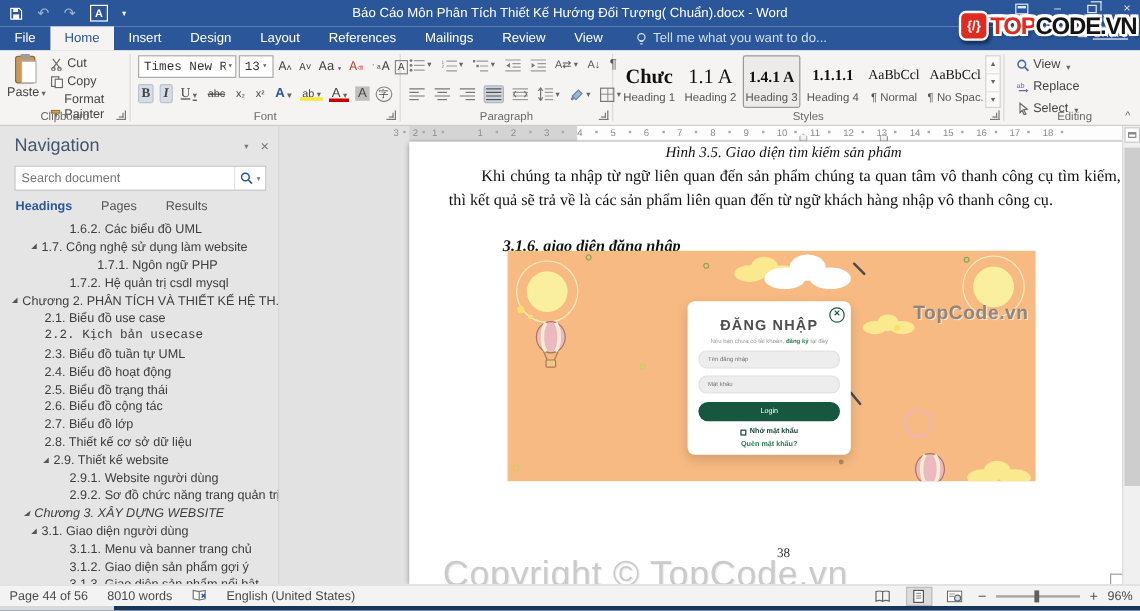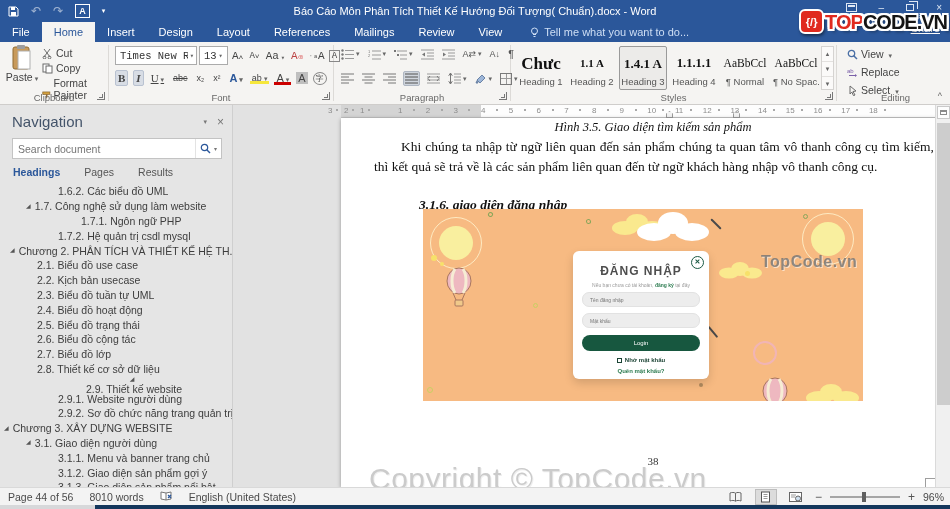--- a/index.html
+++ b/index.html
@@ -377,21 +377,21 @@
     </div>
     <div class="gsep"></div>
 
     <div class="rgroup g-styles">
       <div class="stylecards" id="stylecards">
           <div class="style-card">
             <div class="sample" style="font-size: 17px; font-weight: bold;">Chưc</div>
             <div class="sname">Heading 1</div>
           </div>
           <div class="style-card">
-            <div class="sample" style="font-size: 11px; font-weight: bold;">1.1 A</div>
+            <div class="sample" style="font-size: 17px; font-weight: normal;">1.1 A</div>
             <div class="sname">Heading 2</div>
           </div>
           <div class="style-card selected">
             <div class="sample" style="font-size: 13px; font-weight: bold;">1.4.1 A</div>
             <div class="sname">Heading 3</div>
           </div>
           <div class="style-card">
             <div class="sample" style="font-size: 12.5px; font-weight: bold;">1.1.1.1</div>
             <div class="sname">Heading 4</div>
           </div>
@@ -483,52 +483,52 @@
           <div class="nav-item" style="padding-left: 58px;">
             <span>1.7.2. Hệ quản trị csdl mysql</span>
           </div>
           <div class="nav-item" style="padding-left: 10px;">
             <span class="arrow">◢</span>
             <span>Chương 2. PHÂN TÍCH VÀ THIẾT KẾ HỆ TH...</span>
           </div>
           <div class="nav-item" style="padding-left: 37px;">
             <span>2.1. Biểu đồ use case</span>
           </div>
-          <div class="nav-item" style="padding-left: 37px;">
+          <div class="nav-item" style="padding-left: 37px; font-family: Liberation Mono, monospace;">
             <span>2.2. Kịch bản usecase</span>
           </div>
           <div class="nav-item" style="padding-left: 37px;">
             <span>2.3. Biểu đồ tuần tự UML</span>
           </div>
           <div class="nav-item" style="padding-left: 37px;">
             <span>2.4. Biểu đồ hoạt động</span>
           </div>
           <div class="nav-item" style="padding-left: 37px;">
             <span>2.5. Biểu đồ trạng thái</span>
           </div>
           <div class="nav-item" style="padding-left: 37px;">
             <span>2.6. Biểu đồ cộng tác</span>
           </div>
           <div class="nav-item" style="padding-left: 37px;">
             <span>2.7. Biểu đồ lớp</span>
           </div>
           <div class="nav-item" style="padding-left: 37px;">
             <span>2.8. Thiết kế cơ sở dữ liệu</span>
           </div>
-          <div class="nav-item" style="padding-left: 36px; flex-direction: column;">
+          <div class="nav-item" style="padding-left: 36px;">
             <span class="arrow">◢</span>
             <span>2.9. Thiết kế website</span>
           </div>
           <div class="nav-item" style="padding-left: 58px;">
             <span>2.9.1. Website người dùng</span>
           </div>
           <div class="nav-item" style="padding-left: 58px;">
             <span>2.9.2. Sơ đồ chức năng trang quản trị</span>
           </div>
-          <div class="nav-item" style="padding-left: 4px;">
+          <div class="nav-item" style="padding-left: 20px; font-style: italic;">
             <span class="arrow">◢</span>
             <span>Chương 3. XÂY DỰNG WEBSITE</span>
           </div>
           <div class="nav-item" style="padding-left: 26px;">
             <span class="arrow">◢</span>
             <span>3.1. Giao diện người dùng</span>
           </div>
           <div class="nav-item" style="padding-left: 58px;">
             <span>3.1.1. Menu và banner trang chủ</span>
           </div>

